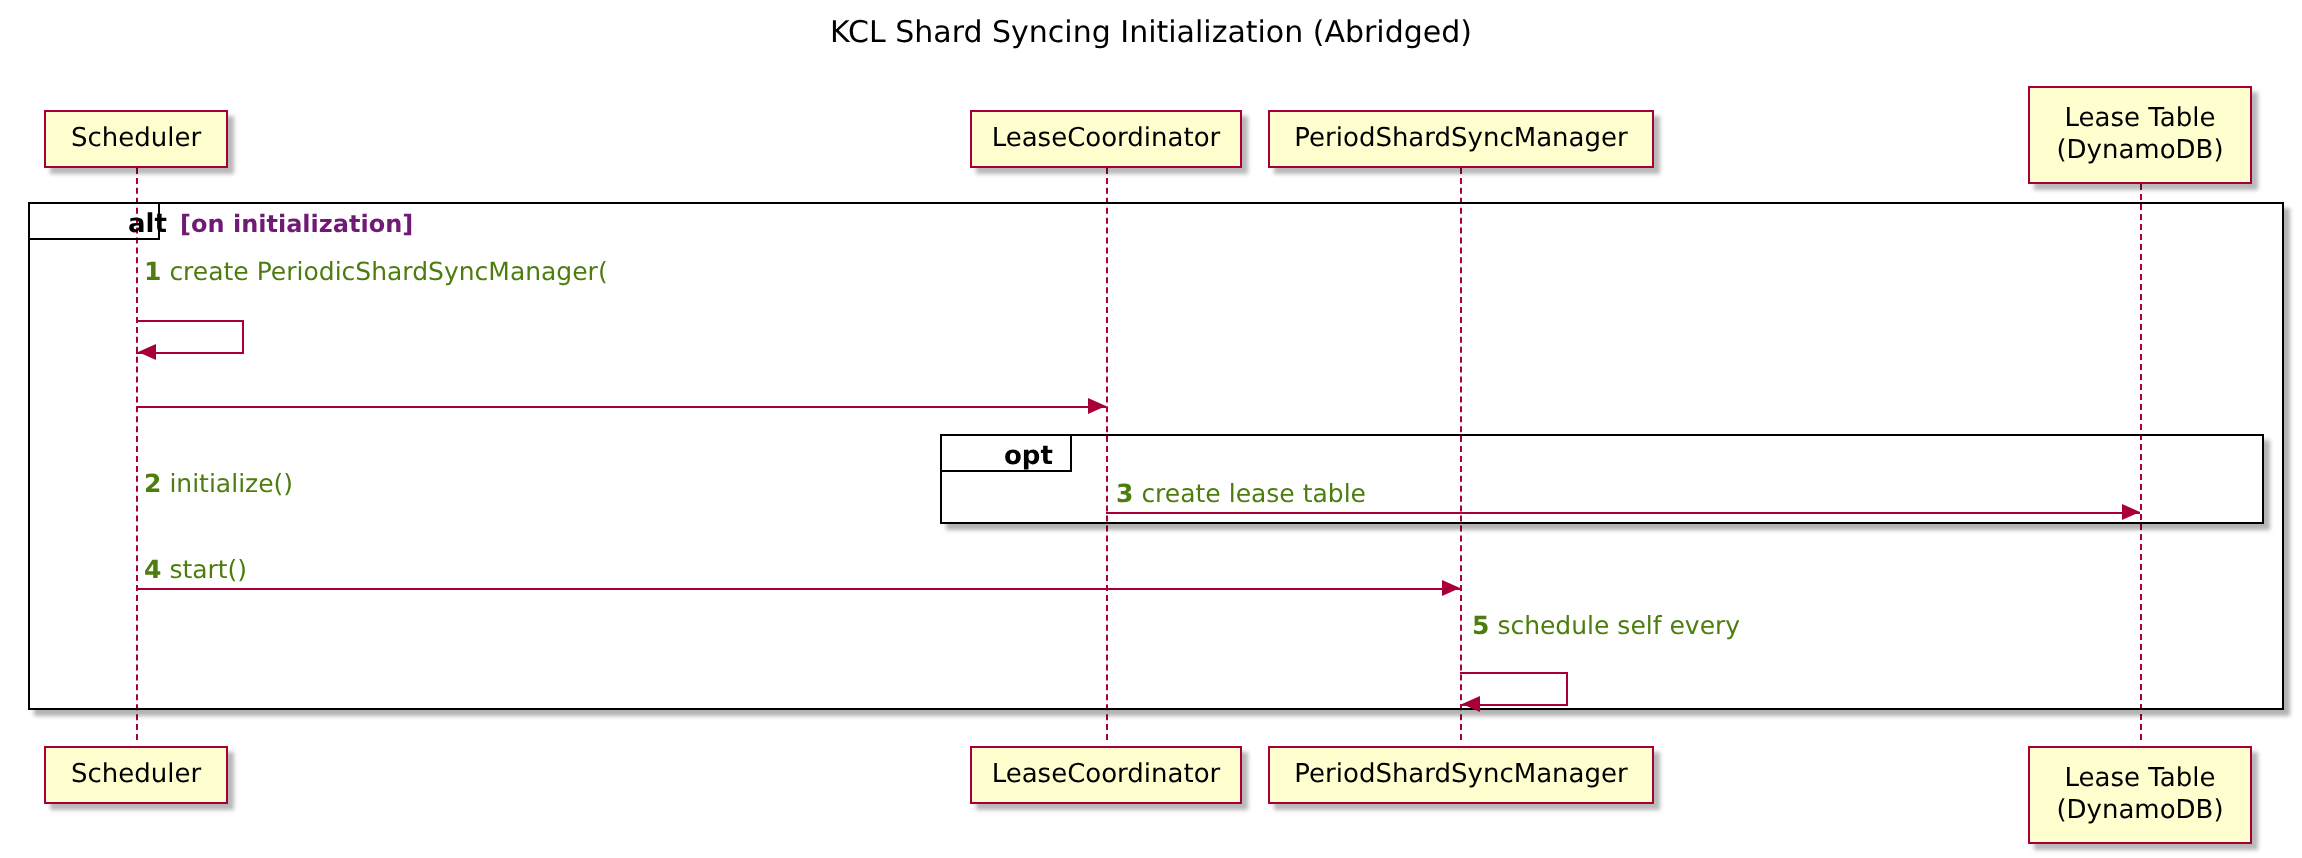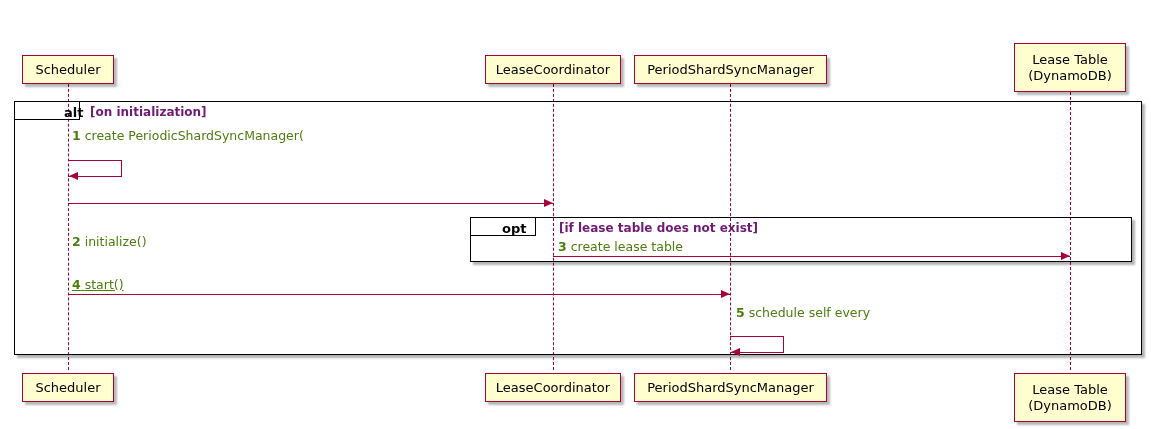--- a/index.html
+++ b/index.html
@@ -126,20 +126,21 @@
     border: 1.4px solid #A80036;
     border-left: none;
     background: transparent;
   }
 </style>
 </head>
 <body>
 
 <div id="diagram">
 
+  <div class="title">KCL Shard Syncing Initialization (Abridged)</div>
 
   <div class="lifeline" style="left:68px; top:84px; height:286px;"></div>
   <div class="lifeline" style="left:553px; top:84px; height:286px;"></div>
   <div class="lifeline" style="left:730px; top:84px; height:286px;"></div>
   <div class="lifeline" style="left:1070px; top:92px; height:278px;"></div>
 
   <div class="fragment" style="left:14px; top:101px; width:1128px; height:254px;"></div>
   <div class="frag-tab" style="left:14px; top:101px; width:66px; height:19px; border-left:none; border-top:none;"></div>
   <div class="frag-tab-slant" style="left:66px; top:101px;">
     <svg width="20" height="21" viewBox="0 0 20 21">
@@ -164,30 +165,29 @@
   <div class="arrowhead right" style="left:544px; top:199px;"></div>
 
   <div class="fragment" style="left:470px; top:217px; width:662px; height:45px;"></div>
   <div class="frag-tab" style="left:470px; top:217px; width:66px; height:19px; border-left:none; border-top:none;"></div>
   <div class="frag-tab-slant" style="left:522px; top:217px;">
     <svg width="20" height="21" viewBox="0 0 20 21">
       <path d="M0,19 L14,19 L14,2" fill="none" stroke="#000000" stroke-width="1.6"></path>
     </svg>
   </div>
   <div class="frag-label" style="left:462px; top:221px;">opt</div>
-  <div class="frag-cond" style="left:559px; top:221px;">[if lease table does not exist]</div>
 
   <div class="msg-text" style="left:558px; top:239px;">
     <span class="msg-num">3</span>
     <span>create lease table</span>
   </div>
   <div class="msg-line" style="left:553px; top:256px; width:517px;"></div>
   <div class="arrowhead right" style="left:1061px; top:252px;"></div>
 
-  <div class="msg-text" style="left:72px; top:277px;text-decoration:underline;">
+  <div class="msg-text" style="left:72px; top:277px;">
     <span class="msg-num">4</span>
     <span>start()</span>
   </div>
   <div class="msg-line" style="left:68px; top:294px; width:662px;"></div>
   <div class="arrowhead right" style="left:721px; top:290px;"></div>
 
   <div class="msg-text" style="left:736px; top:305px;">
     <span class="msg-num">5</span>
     <span>schedule self every</span>
   </div>

